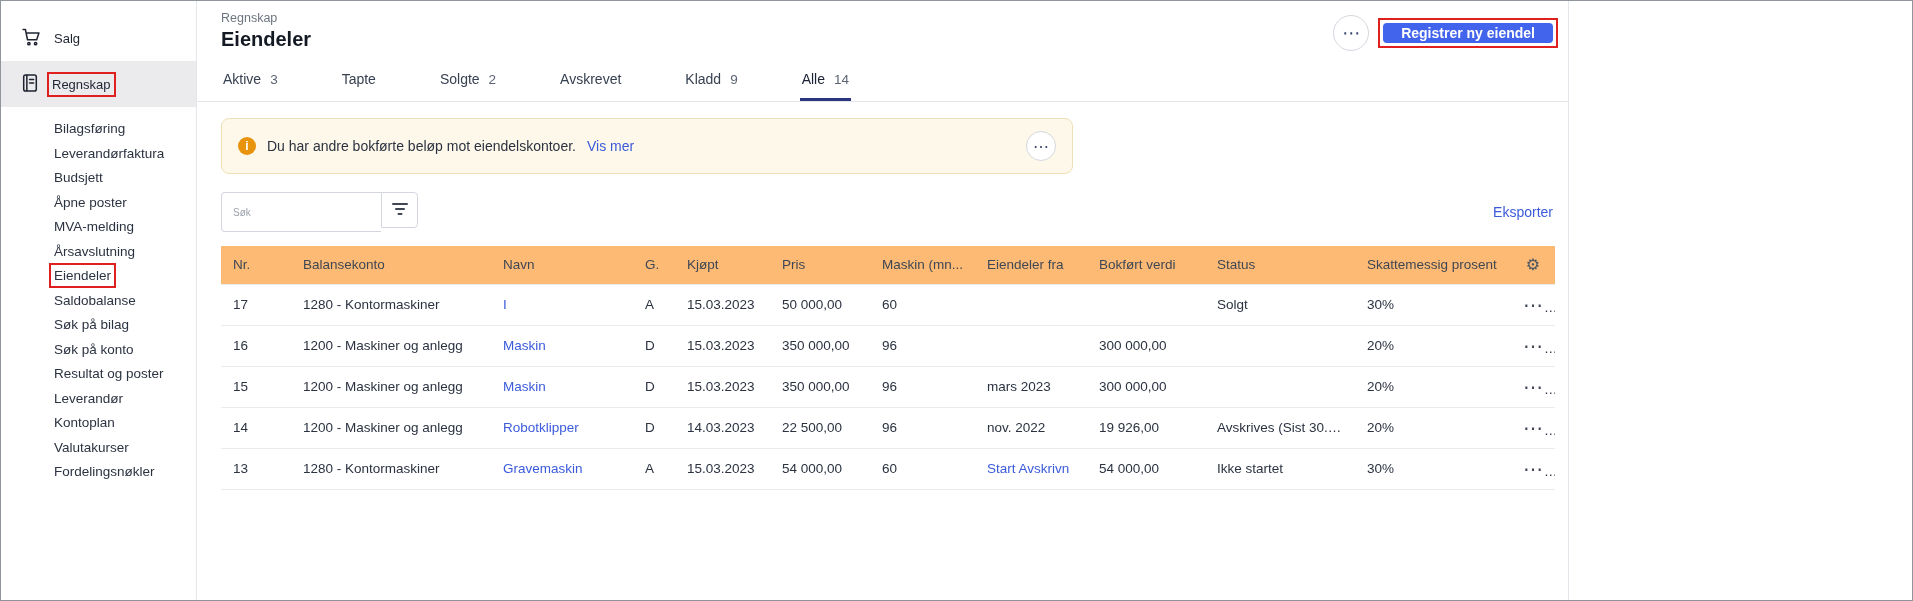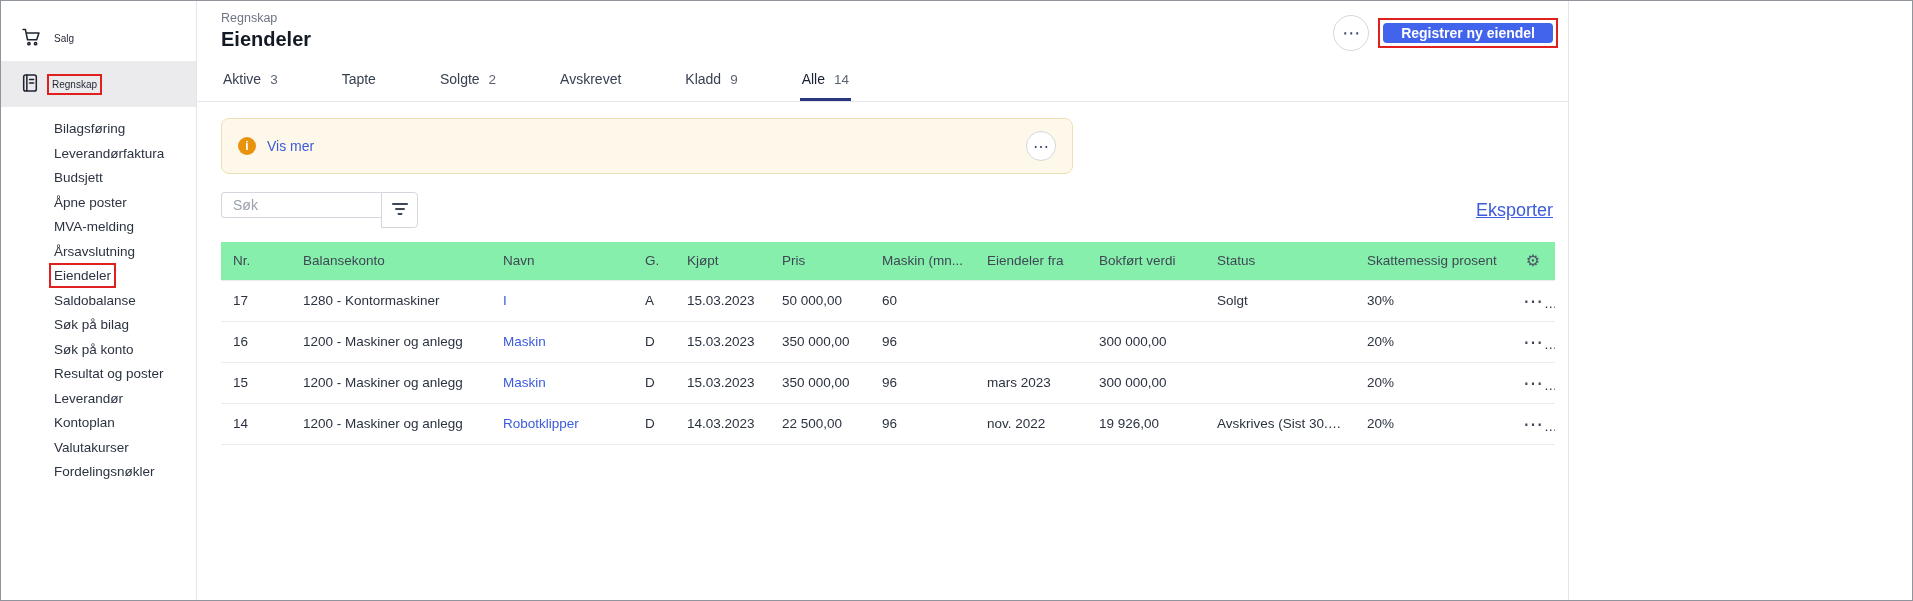--- a/index.html
+++ b/index.html
@@ -7,21 +7,21 @@
     --banner-bg:#fdf8e9; --banner-border:#eee0b6; --info:#e8930c;
     --border:#e3e6ea; --text:#2b3240; --muted:#6d7580;
   }
   *{box-sizing:border-box; margin:0; padding:0;}
   body{font-family:"Liberation Sans", sans-serif; background:#fff; color:var(--text);}
   .frame{width:1913px; height:601px; border:1px solid #90959c; background:#fff; overflow:hidden;}
   .app{display:flex; width:1568px; height:100%; border-right:1px solid var(--border);}
 
   
   .sidebar{width:196px; flex:0 0 196px; border-right:1px solid var(--border); padding-top:14px;}
-  .nav-main{height:46px; display:flex; align-items:center; gap:13px; padding-left:20px; font-size:10px; color:#1f2430; cursor:pointer;}
+  .nav-main{height:46px; display:flex; align-items:center; gap:13px; padding-left:20px; font-size:13px; color:#1f2430; cursor:pointer;}
   .nav-main.selected{background:#ebebee;}
   .annot-red{outline:2px solid var(--red); outline-offset:3px;}
   .subnav{list-style:none; margin:14px 0 0; padding-left:53px;}
   .subnav-item{font-size:13.5px; line-height:16px; margin-bottom:8.5px; color:#2b3240; cursor:pointer; white-space:nowrap;}
 
   
   main{flex:1; min-width:0;}
   .page-header{display:flex; justify-content:space-between; align-items:flex-start; padding:10px 15px 0 24px;}
   .breadcrumb{font-size:12.5px; color:var(--muted); margin-bottom:3px;}
   h1{font-size:20px; font-weight:700; color:#141a24;}
@@ -39,31 +39,31 @@
 
   .banner{width:852px; margin:16px 24px 0; display:flex; align-items:center; gap:11px; padding:12px 16px;
     background:var(--banner-bg); border:1px solid var(--banner-border); border-radius:8px; font-size:14px;}
   .info-icon{width:18px; height:18px; flex:0 0 18px; border-radius:50%; background:var(--info); color:#fff;
     font-size:12px; font-weight:700; display:flex; align-items:center; justify-content:center; font-style:normal;}
   .banner a, .cell-link, .export-link, .banner-link{color:var(--link); text-decoration:none; cursor:pointer;}
   .banner .spacer, .toolbar .spacer{flex:1;}
 
   .toolbar{display:flex; align-items:center; margin:18px 15px 14px 24px;}
   .search-group{display:flex;}
-  .search-input{width:160px; height:19px; border:1px solid #d3d7dd; border-right:none; border-radius:4px 0 0 4px;
-    padding:12px 11px; font-size:14px; color:var(--text); font-family:inherit; outline:none;}
+  .search-input{width:160px; height:40px; border:1px solid #d3d7dd; border-right:none; border-radius:4px 0 0 4px;
+    padding:5px 11px; font-size:10px; color:var(--text); font-family:inherit; outline:none;}
   .search-input::placeholder{color:#9aa1ac;}
   .filter-btn{width:37px; height:36px; border:1px solid #d3d7dd; border-radius:0 4px 4px 0; background:#fff;
     display:flex; align-items:center; justify-content:center; cursor:pointer;}
-  .export-link{font-size:18px;text-decoration:underline;}
+  .export-link{font-size:14px;}
 
   .table-wrap{margin:0 15px 0 24px;}
   table{width:100%; border-collapse:collapse; table-layout:fixed; font-size:13.5px;}
   th,td{padding:0 12px; white-space:nowrap; overflow:hidden; text-overflow:ellipsis; border-bottom:1px solid #e9ebee;}
-  thead th{background:#86efac; height:38px; font-weight:400; color:#3f4754; font-size:13.5px;}
+  thead th{background:#fdba74; height:38px; font-weight:400; color:#3f4754; font-size:13.5px;}
   tbody td{height:41px; color:#2b3240;}
   .c-left{text-align:left;} .c-right{text-align:left;} .c-center{text-align:center;}
   .gear{font-size:16px; color:#4b5563; cursor:pointer;}
   .row-dots{font-size:20px; color:#3f4754; cursor:pointer; letter-spacing:1px;}
 </style>
 </head>
 <body>
 
 <div class="frame">
   <div class="app">
@@ -145,20 +145,21 @@
             <span class="tab-count">9</span>
           </div>
           <div class="tab active">
             <span class="tab-label">Alle</span>
             <span class="tab-count">14</span>
           </div>
         </nav>
 
       <div class="banner">
         <span class="info-icon">i</span>
+        <span>Du har andre bokførte beløp mot eiendelskontoer.</span>
         <a class="banner-link">Vis mer</a>
         <span class="spacer"></span>
         <button class="circle-btn small">
           <span>⋯</span>
         </button>
       </div>
 
       <div class="toolbar">
         <div class="search-group">
           <input class="search-input" placeholder="Søk" style="">
@@ -258,19 +259,33 @@
                 <td class="c-left">D</td>
                 <td class="c-left">14.03.2023</td>
                 <td class="c-right">22 500,00</td>
                 <td class="c-right">96</td>
                 <td class="c-left">nov. 2022</td>
                 <td class="c-right">19 926,00</td>
                 <td class="c-left">Avskrives (Sist 30.09.2</td>
                 <td class="c-right">20%</td>
                 <td class="c-center"><span class="row-dots">⋯</span></td>
               </tr>
+              <tr>
+                <td class="c-left">13</td>
+                <td class="c-left">1280 - Kontormaskiner</td>
+                <td class="c-left"><a class="cell-link">Gravemaskin</a></td>
+                <td class="c-left">A</td>
+                <td class="c-left">15.03.2023</td>
+                <td class="c-right">54 000,00</td>
+                <td class="c-right">60</td>
+                <td class="c-left"><a class="cell-link">Start Avskrivn</a></td>
+                <td class="c-right">54 000,00</td>
+                <td class="c-left">Ikke startet</td>
+                <td class="c-right">30%</td>
+                <td class="c-center"><span class="row-dots">⋯</span></td>
+              </tr>
             </tbody>
         </table>
       </div>
     </main>
 
   </div>
 </div>
 
 </body></html>

